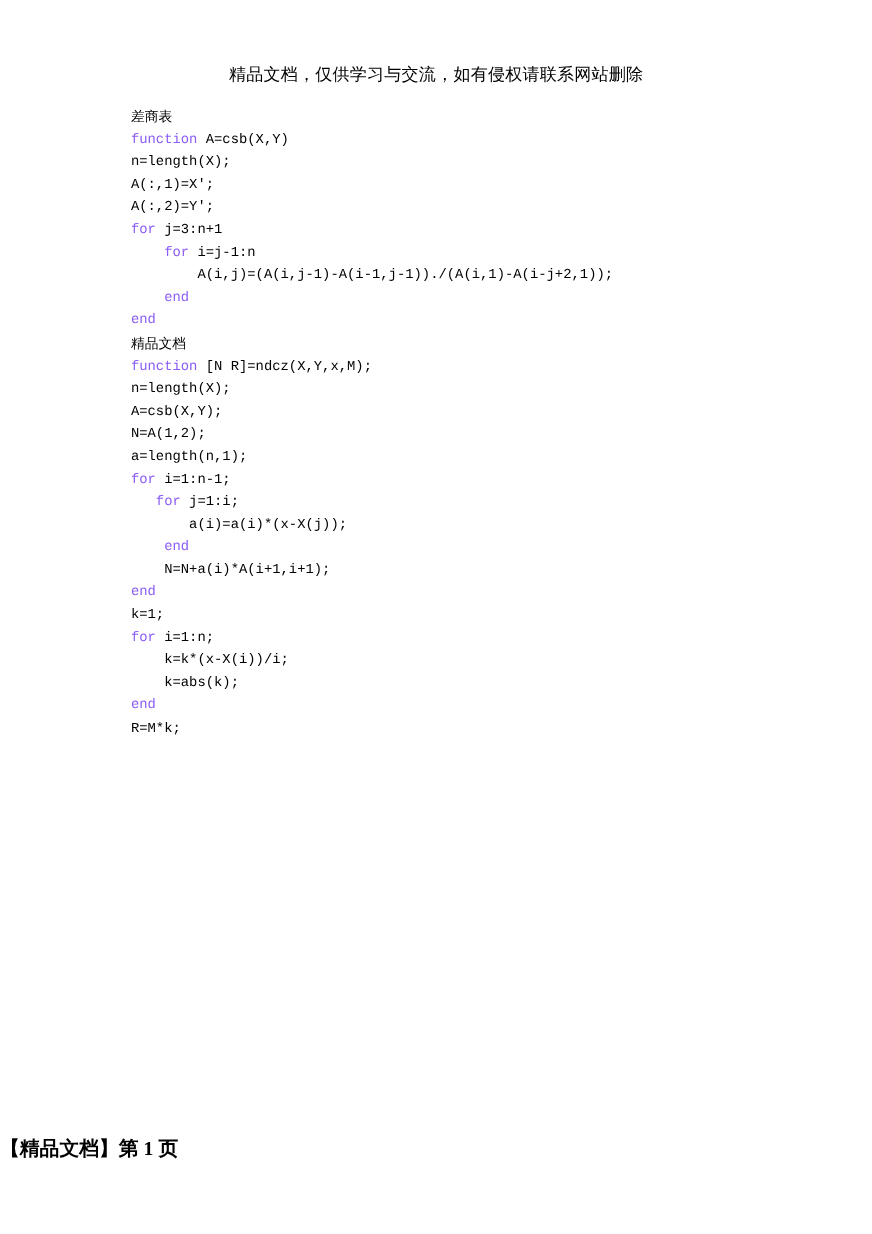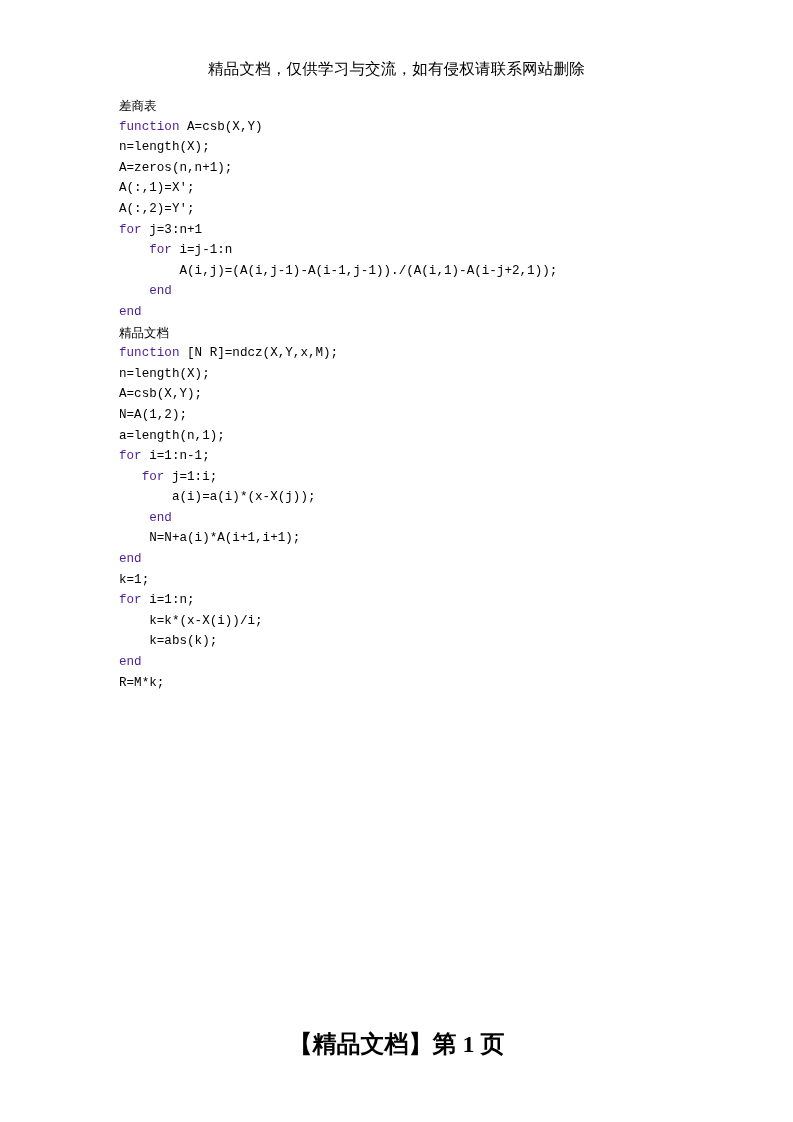--- a/index.html
+++ b/index.html
@@ -58,51 +58,49 @@
     font-family: "Liberation Mono", "DejaVu Sans Mono", monospace;
     font-size: 12.6px;
     line-height: 20.6px;
     color: #000000;
     white-space: pre;
     letter-spacing: 0px;
   }
 
   
   .kwspan {
-    color: #4c1d95;
+    color: #8b5cf6;
   }
 
   
   .doc-footer {
     position: absolute;
     left: 0;
     top: 1030px;
     width: 793px;
-    text-align: center;
     font-family: "Liberation Serif", "DejaVu Serif", serif;
-    font-size: 24px;
+    font-size: 18px;
     line-height: 28px;
     font-weight: bold;
     color: #000000;
     white-space: nowrap;
   }
 </style>
 </head>
 <body>
 
 <div class="page">
 
   <div class="doc-header">精品文档，仅供学习与交流，如有侵权请联系网站删除</div>
 
   <div class="content">
 
   <div class="section-title">差商表</div>
       <div class="code-line"><span class="kwspan">function</span><span> A=csb(X,Y)</span></div>
       <div class="code-line"><span>n=length(X);</span></div>
-      <div class="code-line"><span>A=zeros(n,n+1);</span></div>
       <div class="code-line"><span>A(:,1)=X';</span></div>
       <div class="code-line"><span>A(:,2)=Y';</span></div>
       <div class="code-line"><span class="kwspan">for</span><span> j=3:n+1</span></div>
       <div class="code-line"><span class="kwspan">    for</span><span> i=j-1:n</span></div>
       <div class="code-line"><span>        A(i,j)=(A(i,j-1)-A(i-1,j-1))./(A(i,1)-A(i-j+2,1));</span></div>
       <div class="code-line"><span class="kwspan">    end</span></div>
       <div class="code-line"><span class="kwspan">end</span></div>
       <div class="section-title">精品文档</div>
       <div class="code-line"><span class="kwspan">function</span><span> [N R]=ndcz(X,Y,x,M);</span></div>
       <div class="code-line"><span>n=length(X);</span></div>

